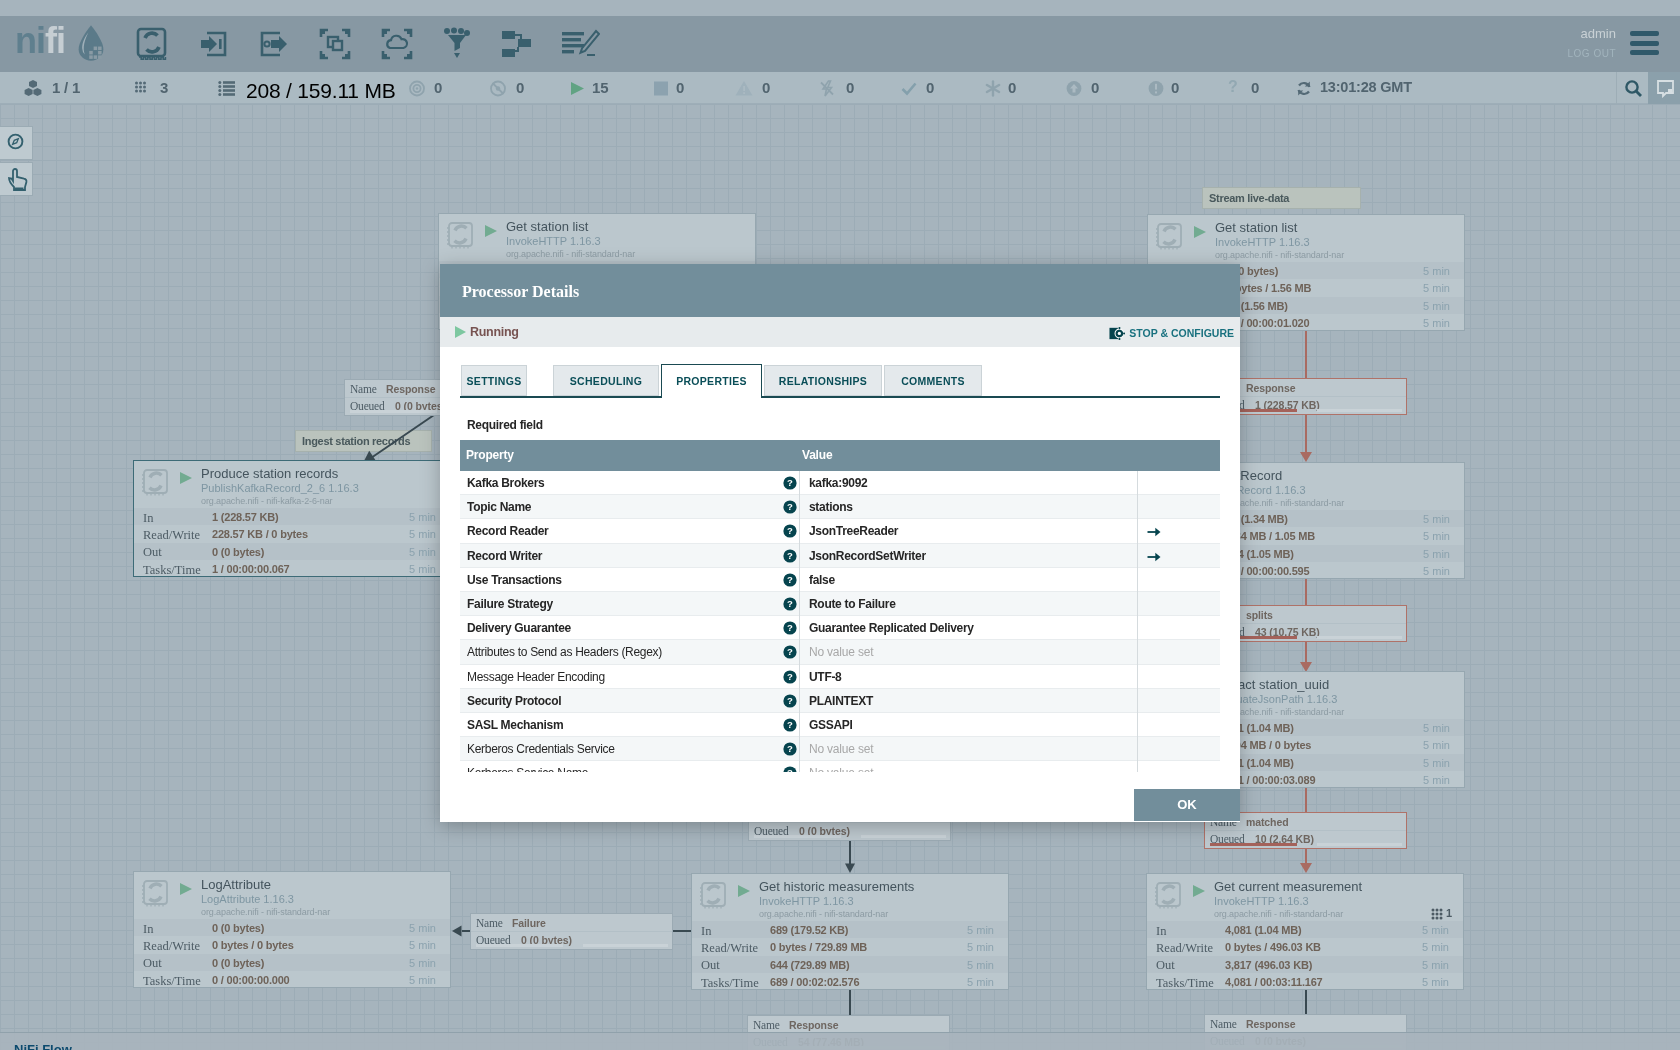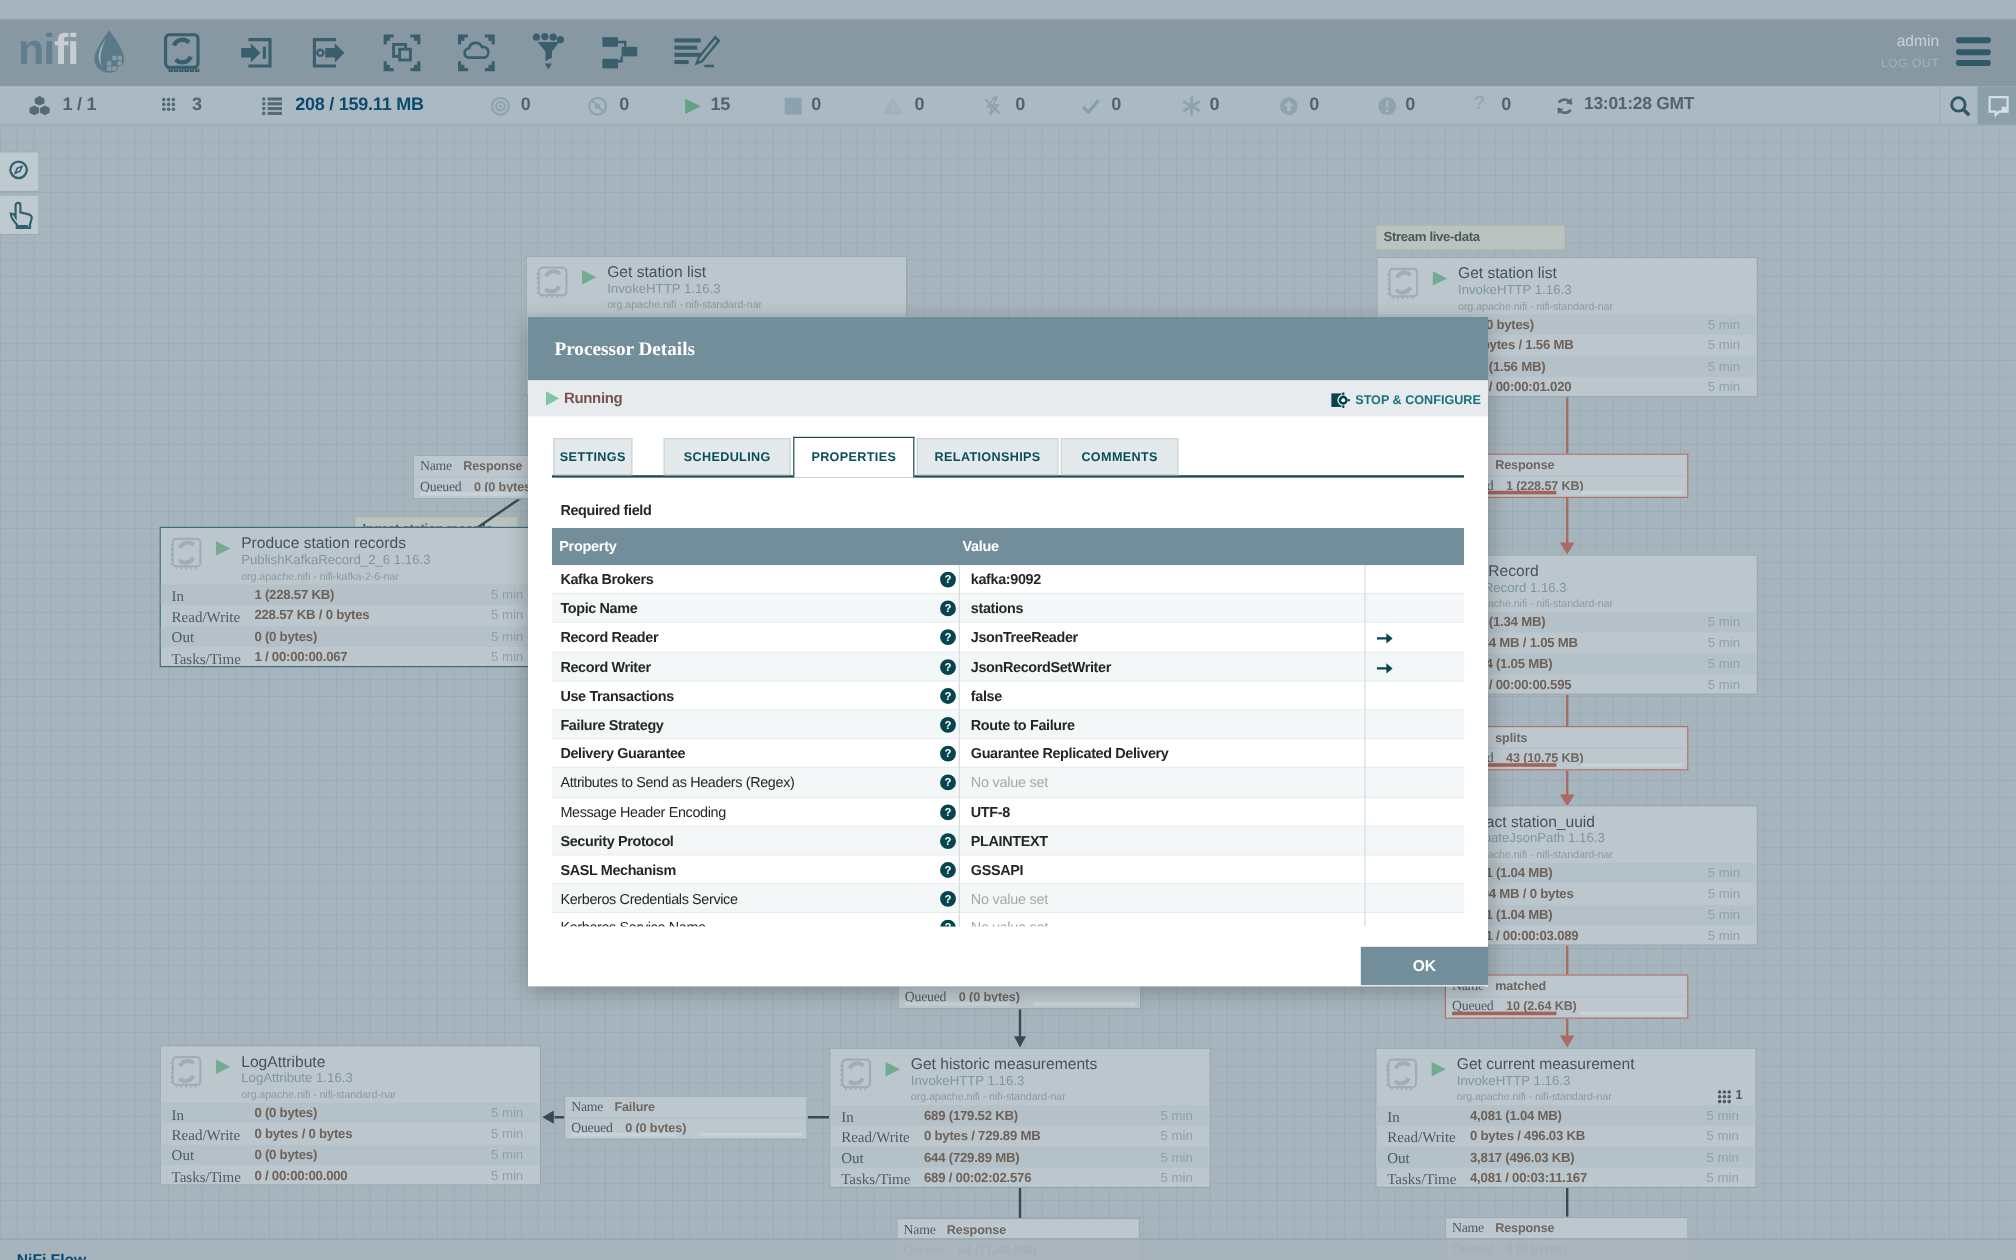--- a/index.html
+++ b/index.html
@@ -188,21 +188,21 @@
         </g>
         <g>
           <circle cx="1.8" cy="10.5" r="1.5" fill="#546A76"></circle>
           <rect x="5" y="9.2" width="12" height="2.6" fill="#546A76"></rect>
         </g>
         <g>
           <circle cx="1.8" cy="14.5" r="1.5" fill="#546A76"></circle>
           <rect x="5" y="13.2" width="12" height="2.6" fill="#546A76"></rect>
         </g>
       </svg>
-<div style="position:absolute;left:246px;top:7px;font-size:15px;letter-spacing:-0.2px;color:#0c4a6e;font-weight:bold;">208 / 159.11 MB</div>
+<div style="position:absolute;left:246px;top:7px;font-size:21px;letter-spacing:-0.2px;color:#000000;font-weight:normal;">208 / 159.11 MB</div>
 <svg style="position:absolute;left:408px;top:8px;" width="18" height="17" viewBox="0 0 18 17">
         <circle cx="9" cy="8.5" r="7" fill="none" stroke="#8FA3AD" stroke-width="1.8"></circle>
         <circle cx="9" cy="8.5" r="3.6" fill="none" stroke="#8FA3AD" stroke-width="1.8"></circle>
         <circle cx="9" cy="8.5" r="1.2" fill="#8FA3AD"></circle>
       </svg>
 <div style="position:absolute;left:434px;top:7px;font-size:15px;letter-spacing:-0.2px;color:#51646F;font-weight:bold;">0</div>
 <svg style="position:absolute;left:489px;top:8px;" width="18" height="17" viewBox="0 0 18 17">
         <circle cx="9" cy="8.5" r="7" fill="none" stroke="#8FA3AD" stroke-width="1.8"></circle>
         <circle cx="9" cy="8.5" r="2.2" fill="#8FA3AD"></circle>
         <line x1="3.5" y1="3" x2="14.5" y2="14" stroke="#8FA3AD" stroke-width="1.8"></line>
@@ -299,21 +299,21 @@
 </g>
 </svg>
       <div class="navbtn" style="left:-1px;top:22px;"><svg width="17" height="17" viewBox="0 0 17 17" style="margin:6px 0 0 7px;">
           <circle cx="8.5" cy="8.5" r="6.9" fill="none" stroke="#33606E" stroke-width="1.9"></circle>
           <path d="M11.4 5.6 l-1.7 4.1 l-4.1 1.7 l1.7 -4.1 z" fill="none" stroke="#33606E" stroke-width="1.3"></path>
         </svg></div>
 <div class="navbtn" style="left:-1px;top:58px;"><svg width="24" height="26" viewBox="0 0 24 26" style="margin:3px 0 0 6px;">
           <path d="M8 24 v-3 C5 18 3 15 3 12 l2.5 0.5 L7 15 V5 a2 2 0 0 1 4 0 v6 l7 1.6 a3 3 0 0 1 2.4 3.4 L19 21 v3 z" fill="none" stroke="#33606E" stroke-width="1.8"></path>
           <rect x="8.5" y="21.5" width="9" height="3" fill="#33606E"></rect>
         </svg></div>
-      <div class="tlabel" style="left:1146px;top:83px;width:159px;">Stream live-data</div>
+      <div class="tlabel" style="left:1202px;top:83px;width:159px;">Stream live-data</div>
 <div class="tlabel" style="left:295px;top:326px;width:137px;">Ingest station records</div>
 <div class="proc" style="left:438px;top:109px;">
 <svg class="picon" width="28" height="30" viewBox="0 0 28 30">
  <rect x="3" y="2" width="23" height="23" rx="3" fill="none" stroke="#9FAEB5" stroke-width="1.8"></rect>
  <path d="M9 9.5 A7 7 0 0 1 20.5 7.2" fill="none" stroke="#9FAEB5" stroke-width="3.4"></path>
  <path d="M20 17.5 A7 7 0 0 1 8.5 19.8" fill="none" stroke="#9FAEB5" stroke-width="3.4"></path>
  <g stroke="#9FAEB5" stroke-width="1.3">
  <path d="M3 7 h-2 M3 11 h-2 M3 15 h-2 M3 19 h-2 M3 23 h-2"></path>
  <path d="M6 25 v2.5 M10 25 v2.5 M14 25 v2.5 M18 25 v2.5 M22 25 v2.5"></path>
  </g>
@@ -371,21 +371,21 @@
           <span class="pl">Out</span>
           <span class="pv">44 (1.56 MB)</span>
           <span class="pm">5 min</span>
         </div>
         <div class="prow pr4">
           <span class="pl">Tasks/Time</span>
           <span class="pv">44 / 00:00:01.020</span>
           <span class="pm">5 min</span>
         </div>
       </div>
-<div class="proc" style="left:133px;top:335px;border:1.5px solid #3D6B77;">
+<div class="proc" style="left:133px;top:356px;border:1.5px solid #3D6B77;">
 <svg class="picon" width="28" height="30" viewBox="0 0 28 30">
  <rect x="3" y="2" width="23" height="23" rx="3" fill="none" stroke="#9FAEB5" stroke-width="1.8"></rect>
  <path d="M9 9.5 A7 7 0 0 1 20.5 7.2" fill="none" stroke="#9FAEB5" stroke-width="3.4"></path>
  <path d="M20 17.5 A7 7 0 0 1 8.5 19.8" fill="none" stroke="#9FAEB5" stroke-width="3.4"></path>
  <g stroke="#9FAEB5" stroke-width="1.3">
  <path d="M3 7 h-2 M3 11 h-2 M3 15 h-2 M3 19 h-2 M3 23 h-2"></path>
  <path d="M6 25 v2.5 M10 25 v2.5 M14 25 v2.5 M18 25 v2.5 M22 25 v2.5"></path>
  </g>
 </svg>
 <div class="ptri"></div>

